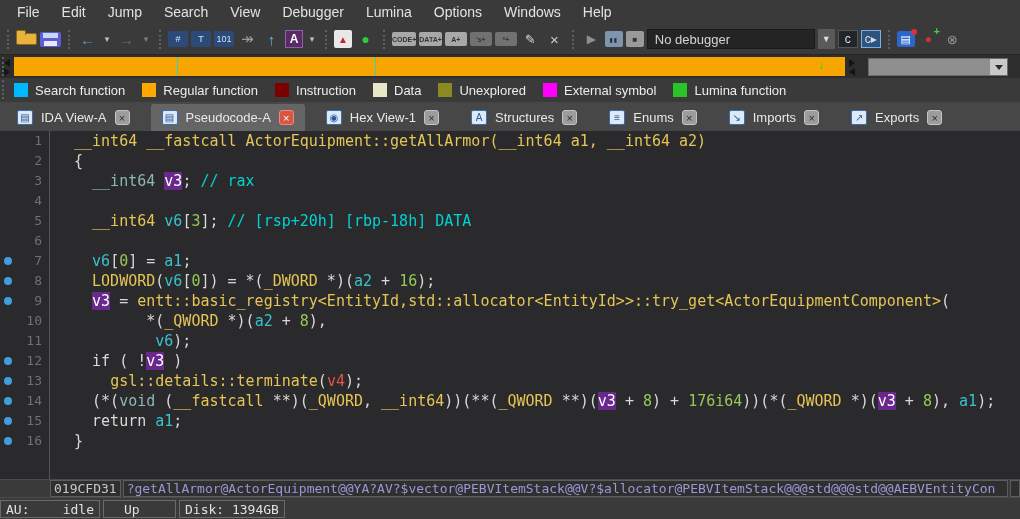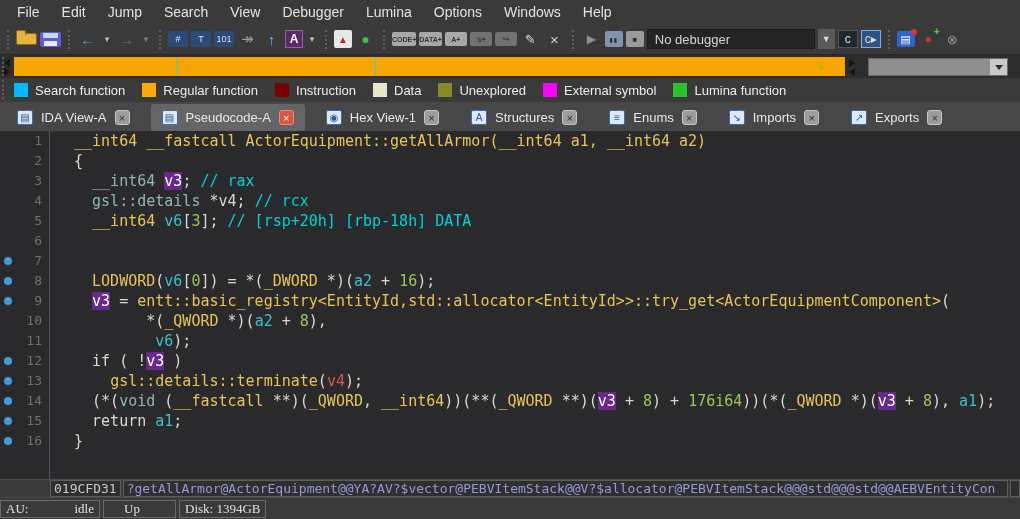--- a/index.html
+++ b/index.html
@@ -97,21 +97,21 @@
   
   .footrow { height:18px; background:#3a3a3a; display:flex; align-items:center;
              font-family:"DejaVu Sans Mono", monospace; font-size:13px; border-top:1px solid #4a4a4a; }
   .fbox { height:17px; border:1px solid #5c5c5c; background:#2f2f2f; display:flex; align-items:center;
           padding:0 3px; white-space:pre; overflow:hidden; }
   .f-addr { margin-left:50px; color:#c8c8c8; }
   .f-sym { flex:1; margin-left:2px; color:#9898d8; }
   .f-stub { width:10px; margin-left:2px; }
   .statusrow { height:22px; background:#3a3a3a; border-top:1px solid #4a4a4a; display:flex; align-items:center;
                font-family:"DejaVu Sans Mono", monospace; font-size:13px; color:#e0e0e0; gap:3px; padding-top:1px; }
-  .sbox { height:18px; border:1px solid #6a6a6a; display:flex; align-items:flex-end; padding:0 5px; white-space:pre;font-family:Liberation Serif, serif; }
+  .sbox { height:18px; border:1px solid #6a6a6a; display:flex; align-items:flex-end; padding:0 5px; white-space:pre; }
   .sbox.au { width:100px; justify-content:space-between; }
   .sbox.up { width:73px;padding-left:20px; }
 </style>
 </head>
 <body>
 
 <div class="menubar">
     <div class="menu-item">File</div>
     <div class="menu-item">Edit</div>
     <div class="menu-item">Jump</div>
@@ -257,24 +257,24 @@
       <span class="tclose">×</span>
     </div>
   </div>
 
 <div class="codearea">
   <div class="gline"></div>
   <div>
       <div class="cl"><span class="dot"></span><span class="ln">1</span><span class="ct"><span class="y">__int64 __fastcall ActorEquipment::getAllArmor(__int64 a1, __int64 a2)</span></span></div>
       <div class="cl"><span class="dot"></span><span class="ln">2</span><span class="ct"><span class="w">{</span></span></div>
       <div class="cl"><span class="dot"></span><span class="ln">3</span><span class="ct"><span class="w">  </span><span class="k">__int64</span><span class="w"> </span><span class="h">v3</span><span class="w">; </span><span class="c">// rax</span></span></div>
-      <div class="cl"><span class="dot"></span><span class="ln">4</span><span class="ct"><span class="w">  </span><span class="k">gsl::details</span><span class="w"> *v4; </span><span class="c">// rcx</span></span></div>
+      <div class="cl"><span class="dot"></span><span class="ln">4</span></div>
       <div class="cl"><span class="dot"></span><span class="ln">5</span><span class="ct"><span class="w">  </span><span class="y">__int64</span><span class="w"> </span><span class="t">v6</span><span class="w">[</span><span class="n">3</span><span class="w">]; </span><span class="c">// [rsp+20h] [rbp-18h] DATA</span></span></div>
       <div class="cl"><span class="dot"></span><span class="ln">6</span><span class="ct"></span></div>
-      <div class="cl"><span class="dot on"></span><span class="ln">7</span></div>
+      <div class="cl"><span class="dot on"></span><span class="ln">7</span><span class="ct"><span class="w">  </span><span class="t">v6</span><span class="w">[</span><span class="n">0</span><span class="w">] = </span><span class="t">a1</span><span class="w">;</span></span></div>
       <div class="cl"><span class="dot on"></span><span class="ln">8</span><span class="ct"><span class="w">  </span><span class="y">LODWORD</span><span class="w">(</span><span class="t">v6</span><span class="w">[</span><span class="n">0</span><span class="w">]) = *(</span><span class="y">_DWORD</span><span class="w"> *)(</span><span class="t">a2</span><span class="w"> + </span><span class="n">16</span><span class="w">);</span></span></div>
       <div class="cl"><span class="dot on"></span><span class="ln">9</span><span class="ct"><span class="w">  </span><span class="h">v3</span><span class="w"> = </span><span class="y">entt::basic_registry&lt;EntityId,std::allocator&lt;EntityId&gt;&gt;::try_get&lt;ActorEquipmentComponent&gt;</span><span class="w">(</span></span></div>
       <div class="cl"><span class="dot"></span><span class="ln">10</span><span class="ct"><span class="w">        *(</span><span class="y">_QWORD</span><span class="w"> *)(</span><span class="t">a2</span><span class="w"> + </span><span class="n">8</span><span class="w">),</span></span></div>
       <div class="cl"><span class="dot"></span><span class="ln">11</span><span class="ct"><span class="w">         </span><span class="t">v6</span><span class="w">);</span></span></div>
       <div class="cl"><span class="dot on"></span><span class="ln">12</span><span class="ct"><span class="w">  if ( !</span><span class="h">v3</span><span class="w"> )</span></span></div>
       <div class="cl"><span class="dot on"></span><span class="ln">13</span><span class="ct"><span class="w">    </span><span class="y">gsl::details::terminate</span><span class="w">(</span><span class="r">v4</span><span class="w">);</span></span></div>
       <div class="cl"><span class="dot on"></span><span class="ln">14</span><span class="ct"><span class="w">  (*(</span><span class="k">void</span><span class="w"> (</span><span class="y">__fastcall</span><span class="w"> **)(</span><span class="y">_QWORD</span><span class="w">, </span><span class="y">__int64</span><span class="w">))(**(</span><span class="y">_QWORD</span><span class="w"> **)(</span><span class="h">v3</span><span class="w"> + </span><span class="n">8</span><span class="w">) + </span><span class="n">176i64</span><span class="w">))(*(</span><span class="y">_QWORD</span><span class="w"> *)(</span><span class="h">v3</span><span class="w"> + </span><span class="n">8</span><span class="w">), </span><span class="t">a1</span><span class="w">);</span></span></div>
       <div class="cl"><span class="dot on"></span><span class="ln">15</span><span class="ct"><span class="w">  return </span><span class="t">a1</span><span class="w">;</span></span></div>
       <div class="cl"><span class="dot on"></span><span class="ln">16</span><span class="ct"><span class="w">}</span></span></div>
     </div>

